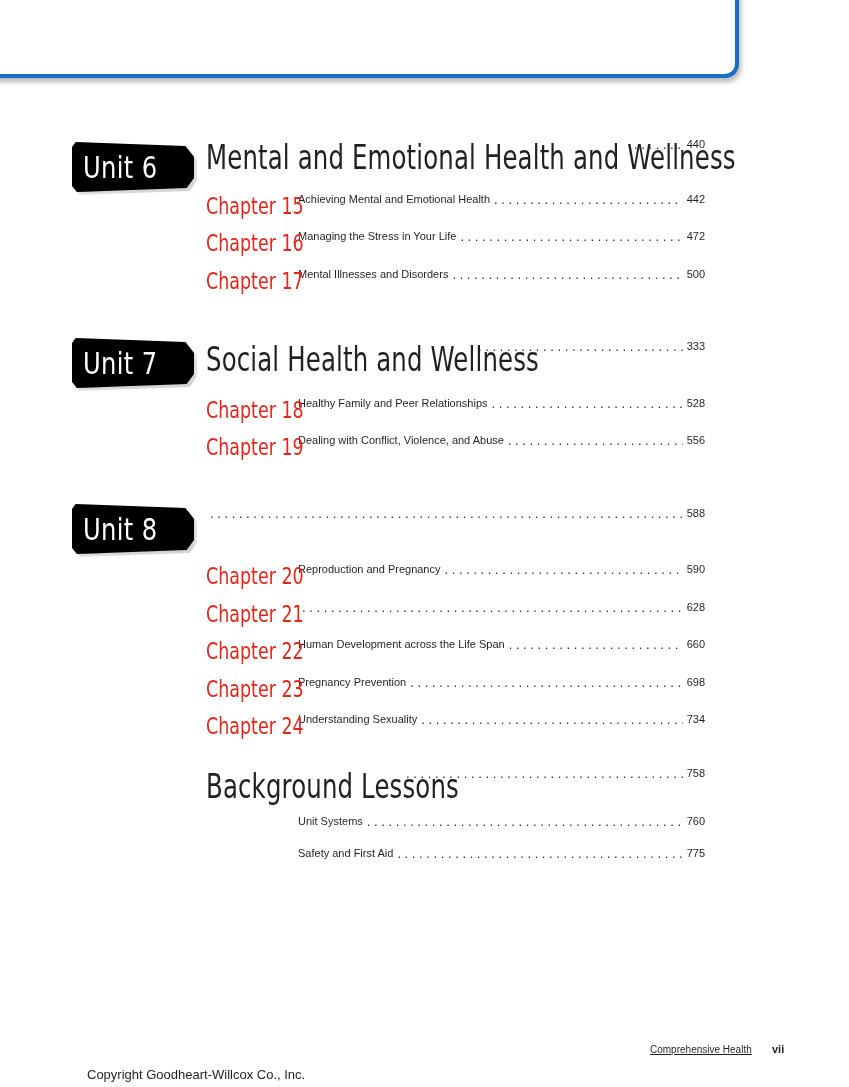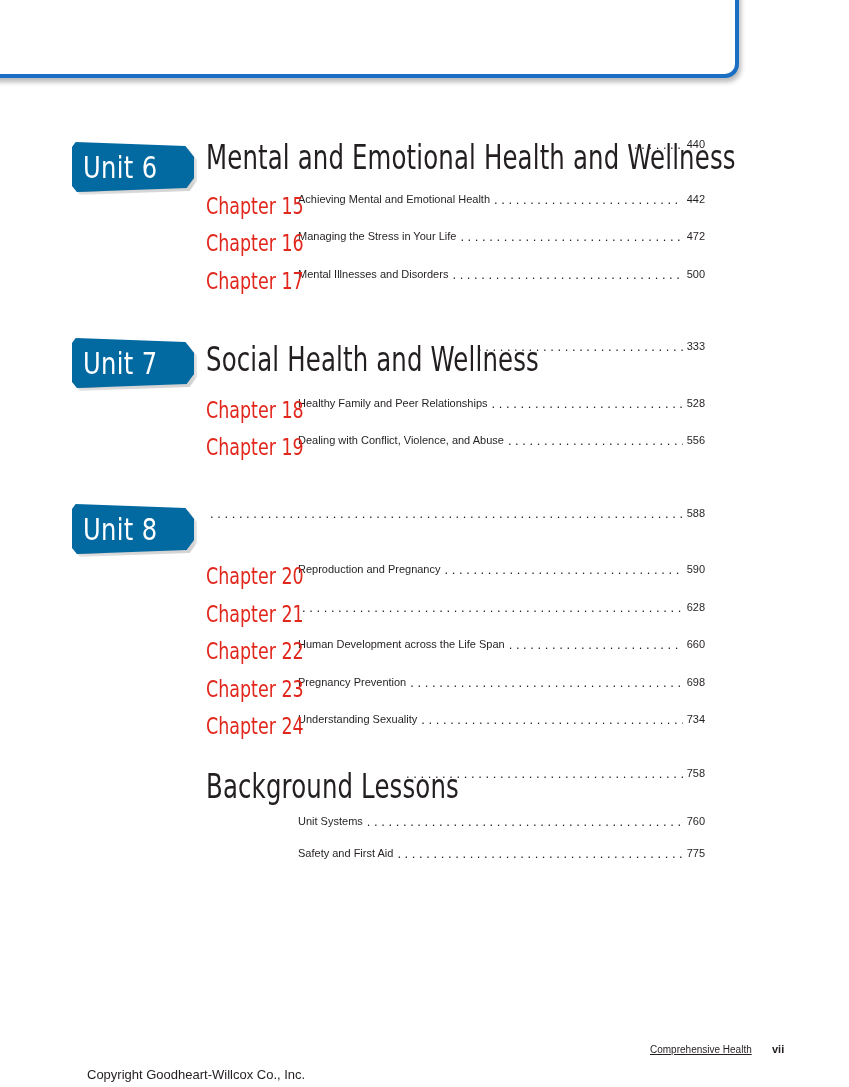--- a/index.html
+++ b/index.html
@@ -8,21 +8,21 @@
     .top-frame {
       position: absolute; left: -10px; top: -20px; width: 745px; height: 94px;
       border: 4px solid #1a6fc4; border-radius: 0 0 14px 0;
       border-top: none; border-left: none;
       box-shadow: 2px 4px 5px rgba(0,0,0,0.28);
       background: #ffffff;
     }
 
     .unit-badge {
       position: absolute; left: 72px; width: 122px; height: 50px;
-      background: #0369a1;
+      background: #000000;
       clip-path: polygon(3% 0%, 93% 8%, 100% 30%, 100% 72%, 94% 92%, 4% 100%, 0% 88%, 0% 10%);
       box-shadow: 3px 4px 5px rgba(0,0,0,0.3);
     }
     .unit-badge-shadow {
       position: absolute; left: 75px; width: 122px; height: 50px;
       background: rgba(0,0,0,0.18); filter: blur(3px);
       clip-path: polygon(3% 0%, 93% 8%, 100% 30%, 100% 72%, 94% 92%, 4% 100%, 0% 88%, 0% 10%);
     }
     .unit-label {
       position: absolute; left: 0; top: 0; width: 100%; height: 100%;

